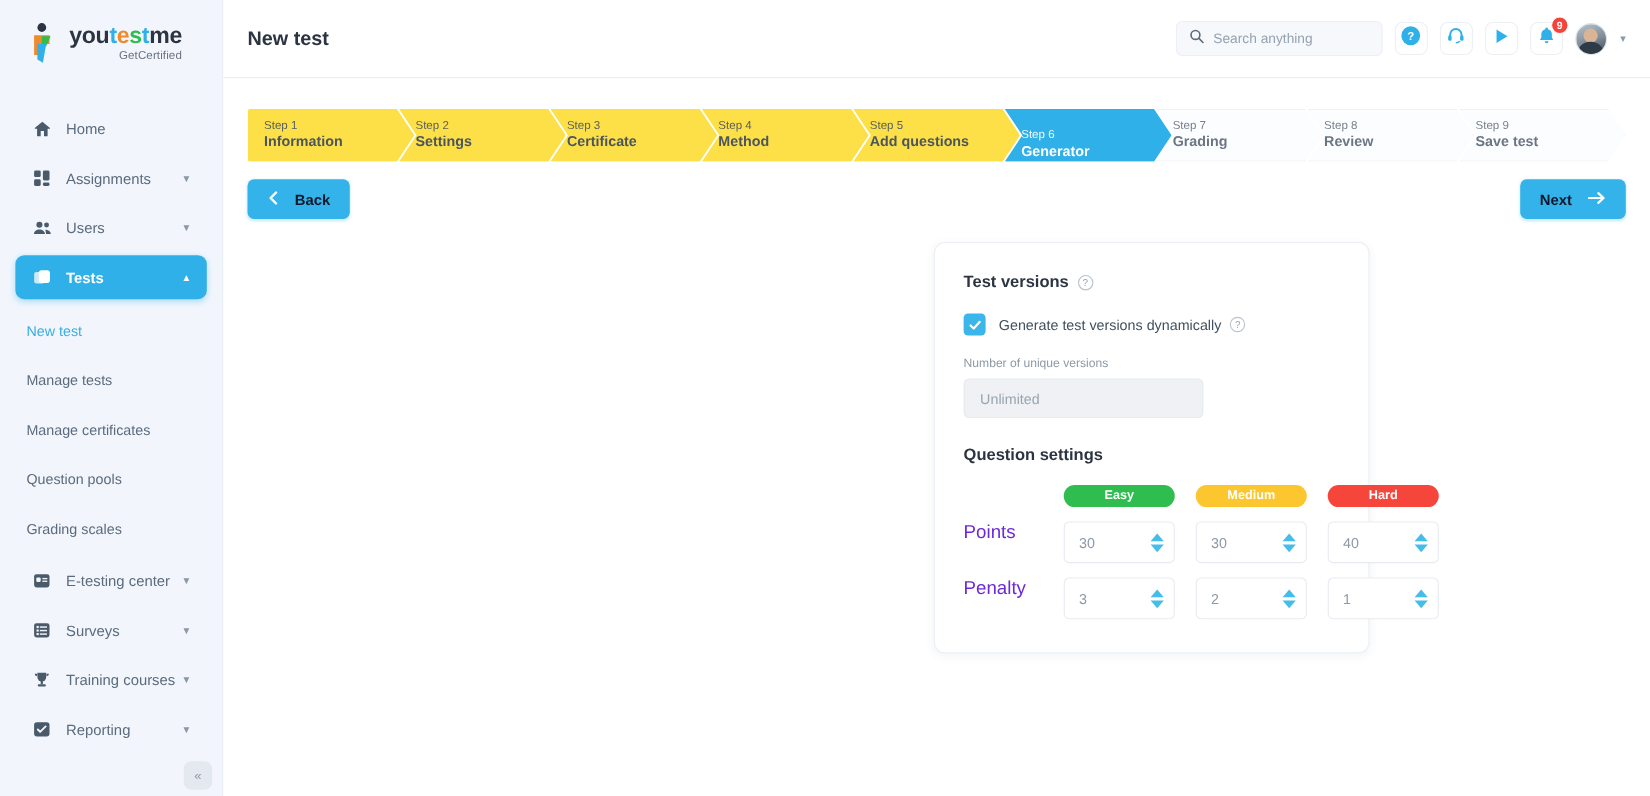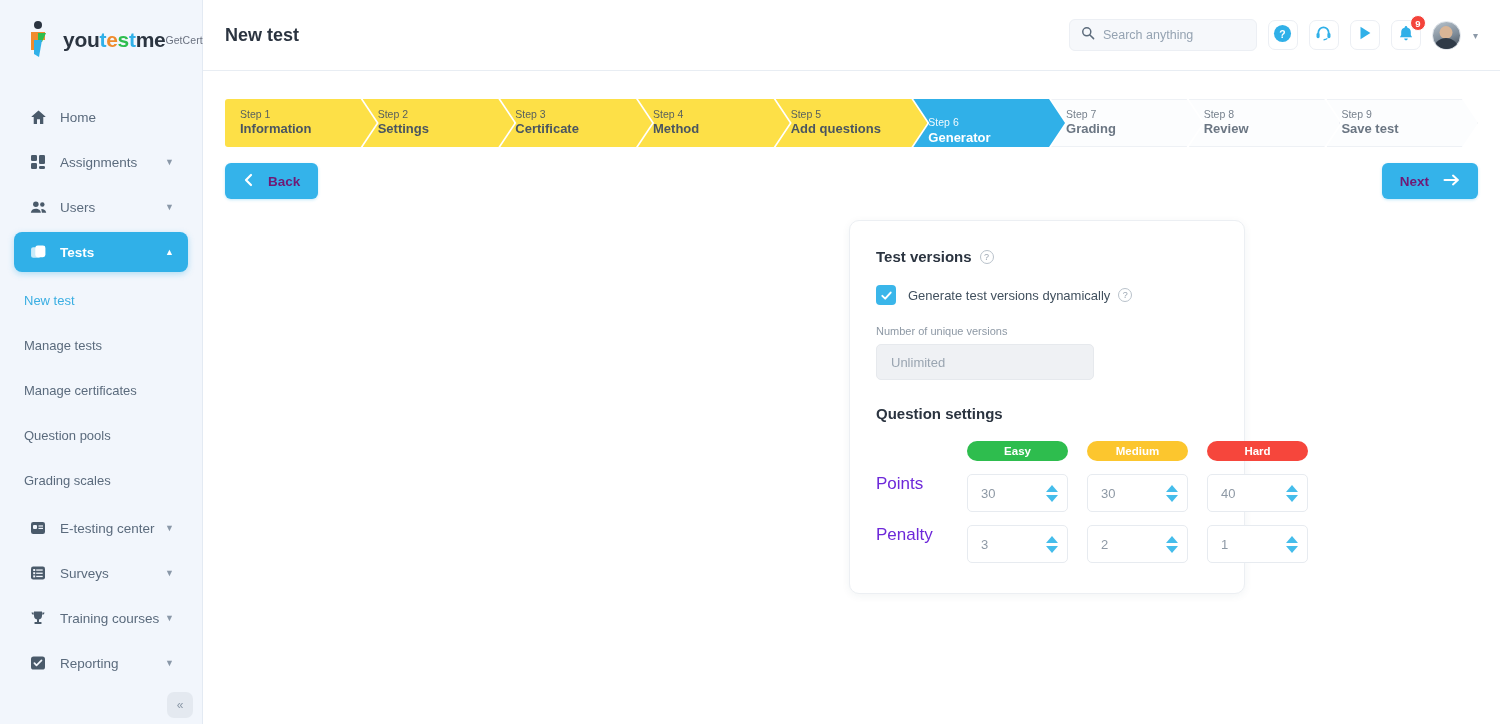--- a/index.html
+++ b/index.html
@@ -17,21 +17,21 @@
     background: #f2f6fc;
     border-right: 1px solid #e3eaf3;
     position: relative;
     flex: 0 0 203px;
   }
   .logo-wrap {
     height: 78px; display: flex; align-items: center;
     padding-left: 24px; gap: 9px;
   }
   .logo-mark { width: 30px; height: 38px; position: relative; flex: 0 0 30px; }
-  .logo-text { display: flex; flex-direction: row; line-height: 1; align-items: center; }
+  .logo-text { display: flex; flex-direction: column; line-height: 1; }
   .logo-word {
     font-size: 21px; font-weight: bold; letter-spacing: -0.3px;
     display: flex;
   }
   .logo-word span { display: inline-block; }
   .logo-sub {
     font-size: 10.5px; color: #6b7280; text-align: right;
     margin-top: 3px; letter-spacing: 0.1px;
   }
 
@@ -141,21 +141,21 @@
   .step .s-label { font-size: 13px; font-weight: bold; line-height: 1.3; }
   .step-outline {
     position: absolute; inset: 0; pointer-events: none;
     border: 1px solid #eef1f5;
     clip-path: polygon(0 0, calc(100% - 16px) 0, 100% 50%, calc(100% - 16px) 100%, 0 100%, 16px 50%);
   }
 
   
   .navrow { display: flex; margin: 16px 22px 0 22px; align-items: center; }
   .btn {
-    height: 36px; border-radius: 6px; background: #34b3ea; color: #701a75;
+    height: 36px; border-radius: 6px; background: #34b3ea; color: #0f172a;
     font-size: 13.5px; font-weight: bold; border: none; cursor: pointer;
     display: flex; align-items: center; gap: 14px; padding: 0 18px;
     font-family: "Liberation Sans", sans-serif;
     box-shadow: 0 1px 3px rgba(52,179,234,.3);
   }
   .btn.next { margin-left: auto; }
 
   
   .card {
     position: absolute; left: 646px; top: 220px;

